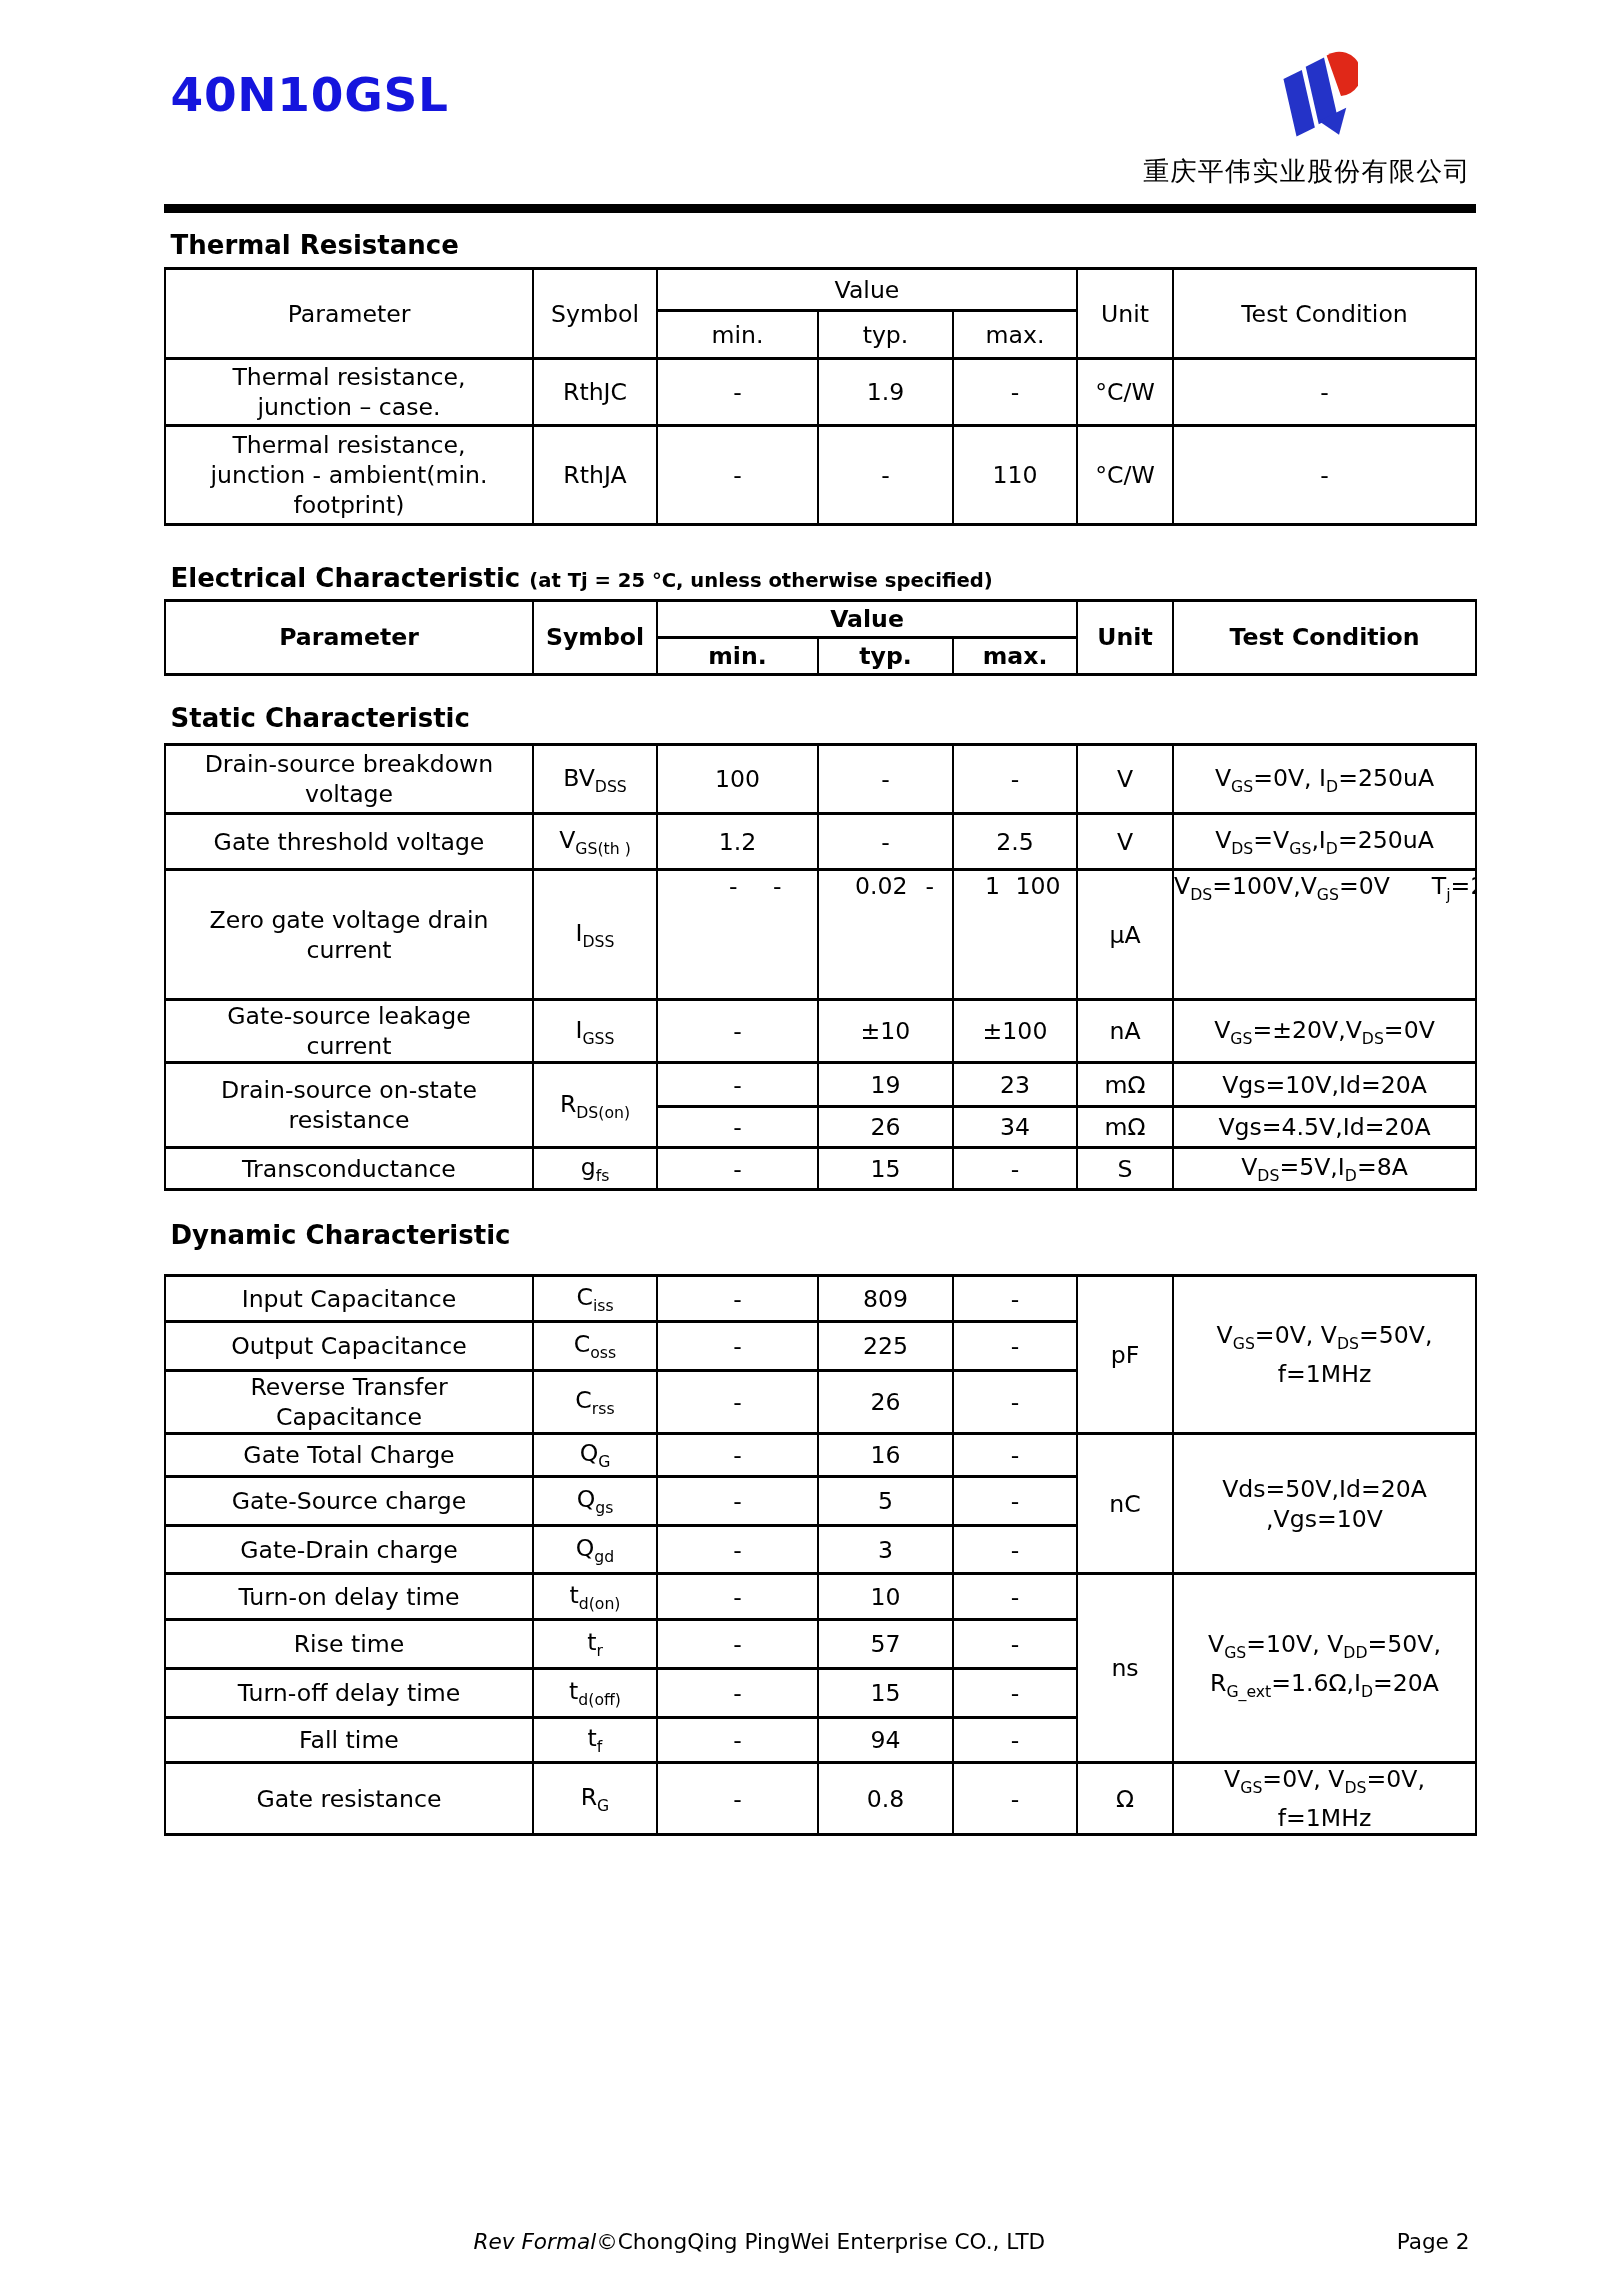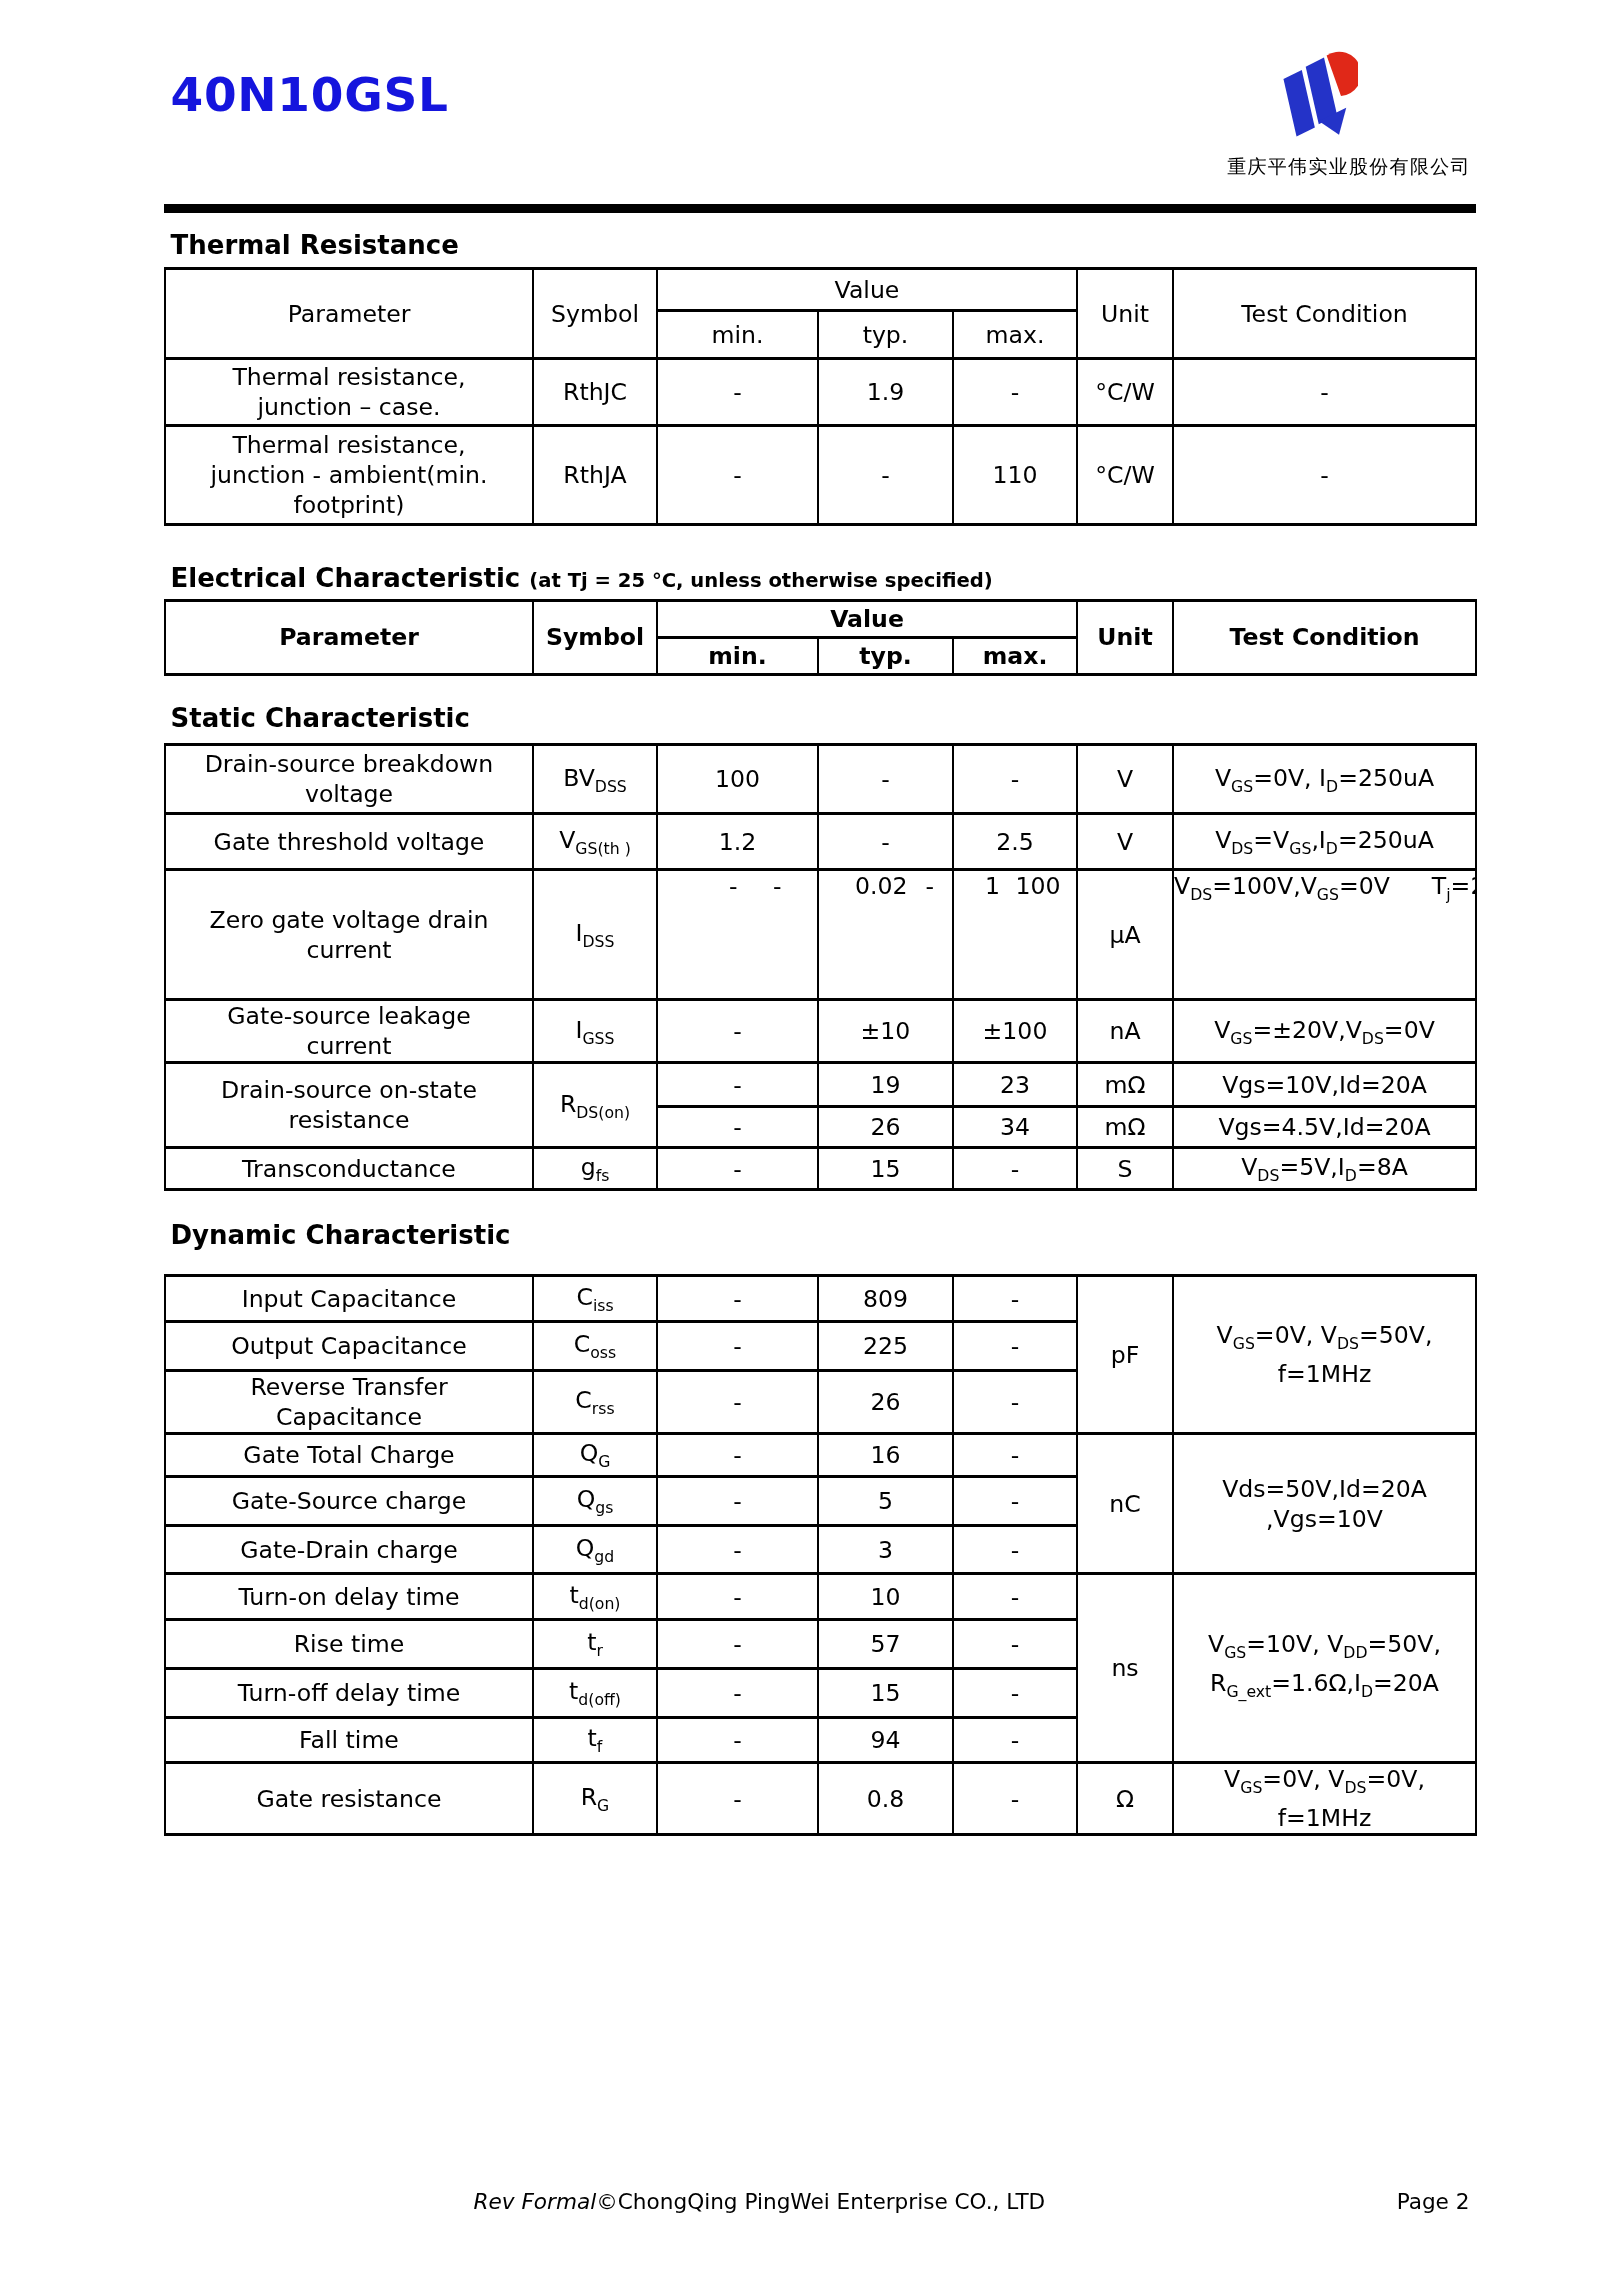--- a/index.html
+++ b/index.html
@@ -5,21 +5,21 @@
   html,body{margin:0;padding:0;background:#888;}
   .page{position:relative;width:1623px;height:2295px;background:#ffffff;
         font-family:"DejaVu Sans","Liberation Sans",sans-serif;color:#000;overflow:hidden;}
   .content{padding:0 147px 0 164px;}
 
   
   .hdrblock{position:relative;height:204px;}
   .title{position:absolute;left:6.5px;top:67px;font-size:47px;font-weight:bold;color:#1515dd;letter-spacing:0.7px;}
   .subtitle{position:absolute;left:6.5px;top:143px;font-size:27.5px;color:#1515dd;}
   .logo{position:absolute;left:1109px;top:46px;width:85px;height:108px;}
-  .company{position:absolute;right:5.2px;top:154px;font-size:19px;letter-spacing:1.3px;
+  .company{position:absolute;right:5.2px;top:154px;font-size:26px;letter-spacing:1.3px;
            font-family:"DejaVu Serif","Liberation Serif",serif;}
   .black-bar{height:8.5px;background:#000;}
 
   
   .sec{font-size:26px;font-weight:bold;line-height:30px;margin:0 0 0 6.5px;}
   .m-thermal{margin-top:17px;}
   .m-elec{margin-top:37px;}
   .m-static{margin-top:27.5px;}
   .m-dynamic{margin-top:29px;}
   .note{font-size:19.6px;font-weight:bold;}
@@ -43,21 +43,21 @@
   .sb{font-size:15.7px;vertical-align:-5.9px;}
   
   .box{display:flex;flex-direction:row;justify-content:space-evenly;height:127px;}
   .box .ln{min-height:30px;line-height:30px;}
   .ind .ln:nth-child(n+2){padding-left:42px;}
 
   
   .footer{position:absolute;top:2189px;left:164px;width:1312px;display:flex;
           align-items:baseline;font-size:21.6px;}
   .footer .fl{flex:1;text-align:right;padding-left:7.9px;font-style:italic;}
-  .footer .fc{flex:none;text-align:right;}
+  .footer .fc{flex:none;text-align:right;margin-top:40px;}
   .footer .fr{flex:1;text-align:right;padding-right:6.5px;}
   .lb{fill:#2433c8;}
   .lr{fill:#e02818;}
 </style>
 </head>
 <body>
 
 <div class="page">
   <div class="content">
 

